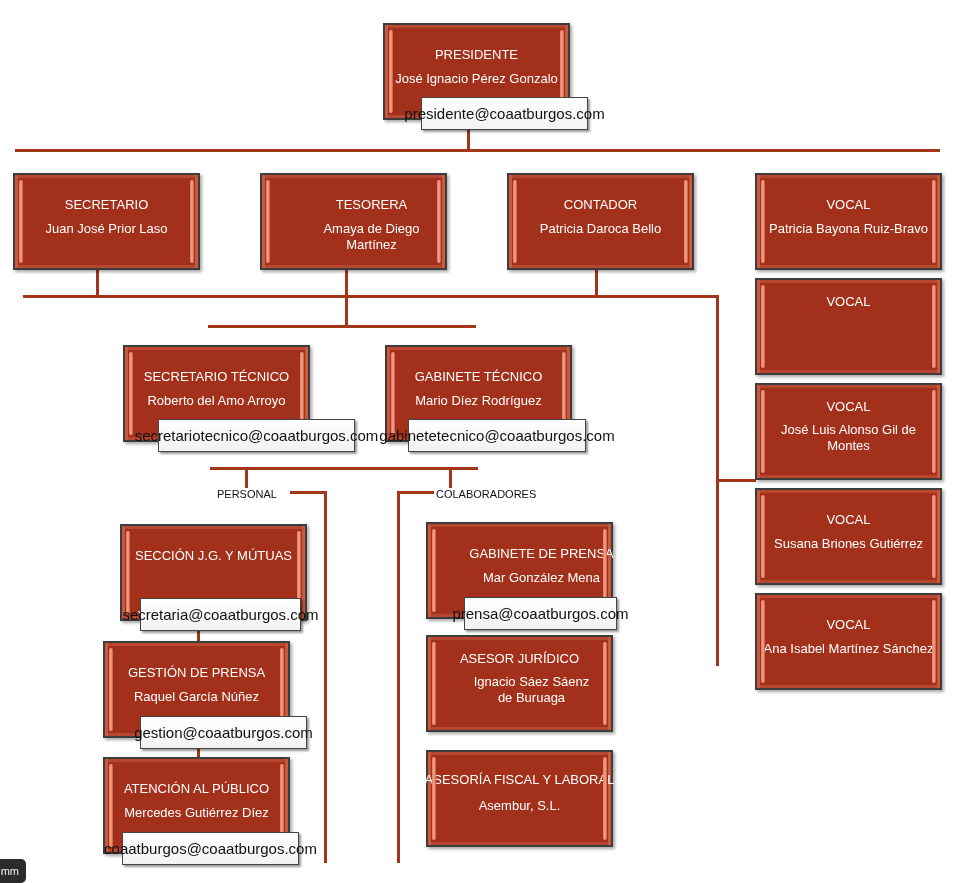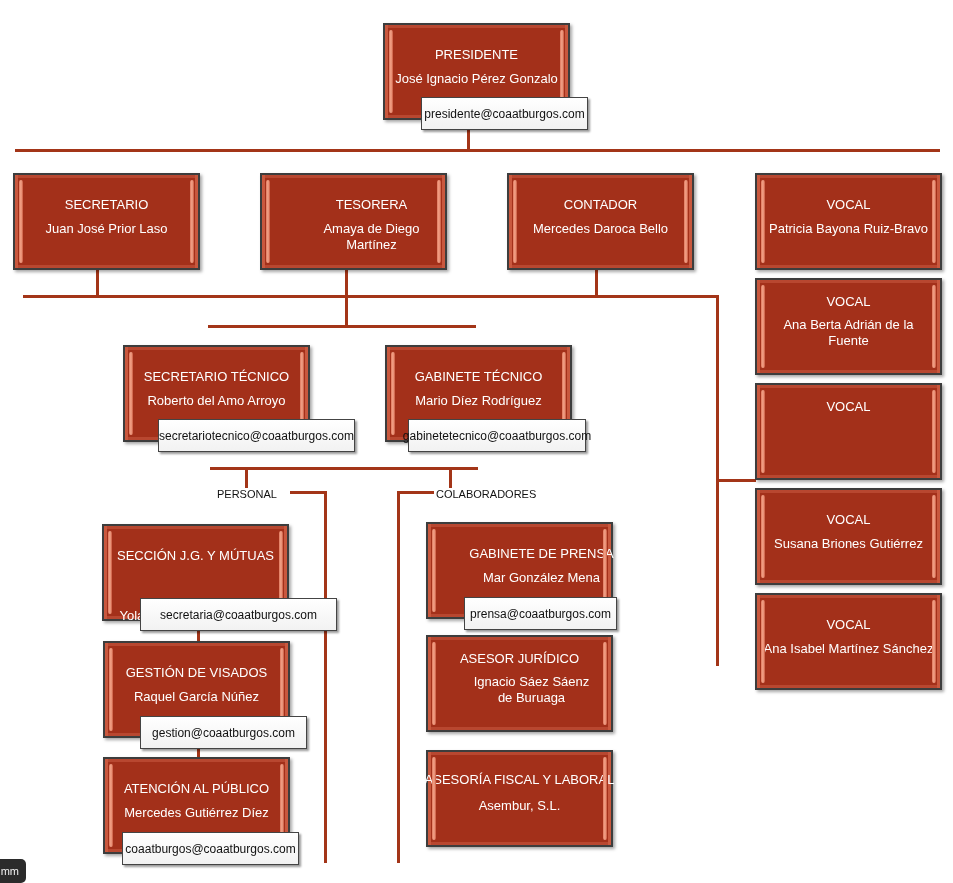--- a/index.html
+++ b/index.html
@@ -25,21 +25,21 @@
   .node::before { left: 4px; }
   .node::after { right: 4px; }
   .node .role { font-weight: normal; margin-bottom: 8px; white-space: nowrap; }
   .node .name { padding: 0 6px; }
   .node.tight .role { margin-bottom: 7px; }
   .email {
     position: absolute; height: 33px; box-sizing: border-box;
     background: linear-gradient(#ffffff, #f2f2f2);
     border: 1px solid #444444;
     box-shadow: 2px 2px 2px rgba(0,0,0,0.4);
-    font-size: 12px; color: #111111; display: flex; align-items: center; justify-content: center;
+    font-size: 15px; color: #111111; display: flex; align-items: center; justify-content: center;
     white-space: nowrap;
   }
   .label { position: absolute; font-size: 11px; color: #111111; white-space: nowrap; }
   .badge {
     position: absolute; left: -10px; top: 859px; width: 36px; height: 24px;
     background: #2b2b2b; color: #f2f2f2; border-radius: 5px;
     font-size: 11px; display: flex; align-items: center; justify-content: flex-end; padding-right: 7px; box-sizing: border-box;
   }
 </style>
 </head>
@@ -77,33 +77,33 @@
 <div class="node" style="left:13px;top:173px;">
   <span class="role">SECRETARIO</span>
   <span class="name">Juan José Prior Laso</span>
 </div>
 <div class="node" style="left:260px;top:173px;padding-left:36px;">
   <span class="role">TESORERA</span>
   <span class="name">Amaya de Diego Martínez</span>
 </div>
 <div class="node" style="left:507px;top:173px;">
   <span class="role">CONTADOR</span>
-  <span class="name">Mercedes Daroca Bello</span>
+  <span class="name">Patricia Daroca Bello</span>
 </div>
 
 <div class="node" style="left:755px;top:173px;">
   <span class="role">VOCAL</span>
   <span class="name" style="padding:0;white-space:nowrap;">Patricia Bayona Ruiz-Bravo</span>
 </div>
 <div class="node tight" style="left:755px;top:278px;padding-top:14px;">
   <span class="role">VOCAL</span>
-  <span class="name" style="padding:0 18px;">Ana Berta Adrián de la Fuente</span>
 </div>
 <div class="node tight" style="left:755px;top:383px;padding-top:14px;">
   <span class="role">VOCAL</span>
+  <span class="name" style="padding:0 14px;">José Luis Alonso Gil de Montes</span>
 </div>
 <div class="node" style="left:755px;top:488px;">
   <span class="role">VOCAL</span>
   <span class="name">Susana Briones Gutiérrez</span>
 </div>
 <div class="node" style="left:755px;top:593px;">
   <span class="role">VOCAL</span>
   <span class="name" style="padding:0;white-space:nowrap;">Ana Isabel Martínez Sánchez</span>
 </div>
 
@@ -115,28 +115,28 @@
 
 <div class="node" style="left:385px;top:345px;">
   <span class="role">GABINETE TÉCNICO</span>
   <span class="name">Mario Díez Rodríguez</span>
 </div>
 <div class="email" style="left:408px;top:419px;width:178px;">gabinetetecnico@coaatburgos.com</div>
 
 <div class="label" style="left:217px;top:488px;">PERSONAL</div>
 <div class="label" style="left:436px;top:488px;">COLABORADORES</div>
 
-<div class="node" style="left:102px;top:524px;gap:36px;">
+<div class="node" style="left:120px;top:524px;gap:36px;">
   <span class="role">SECCIÓN J.G. Y MÚTUAS</span>
   <span class="name" style="padding:0;white-space:nowrap;">Yolanda Izquierdo Casado</span>
 </div>
-<div class="email" style="left:140px;top:598px;width:197px;">secretaria@coaatburgos.com</div>
+<div class="email" style="left:140px;top:598px;width:161px;">secretaria@coaatburgos.com</div>
 
 <div class="node" style="left:103px;top:641px;">
-  <span class="role">GESTIÓN DE VISADOS</span>
+  <span class="role">GESTIÓN DE PRENSA</span>
   <span class="name">Raquel García Núñez</span>
 </div>
 <div class="email" style="left:140px;top:716px;width:167px;">gestion@coaatburgos.com</div>
 
 <div class="node" style="left:103px;top:757px;">
   <span class="role">ATENCIÓN AL PÚBLICO</span>
   <span class="name">Mercedes Gutiérrez Díez</span>
 </div>
 <div class="email" style="left:122px;top:832px;width:177px;">coaatburgos@coaatburgos.com</div>
 

